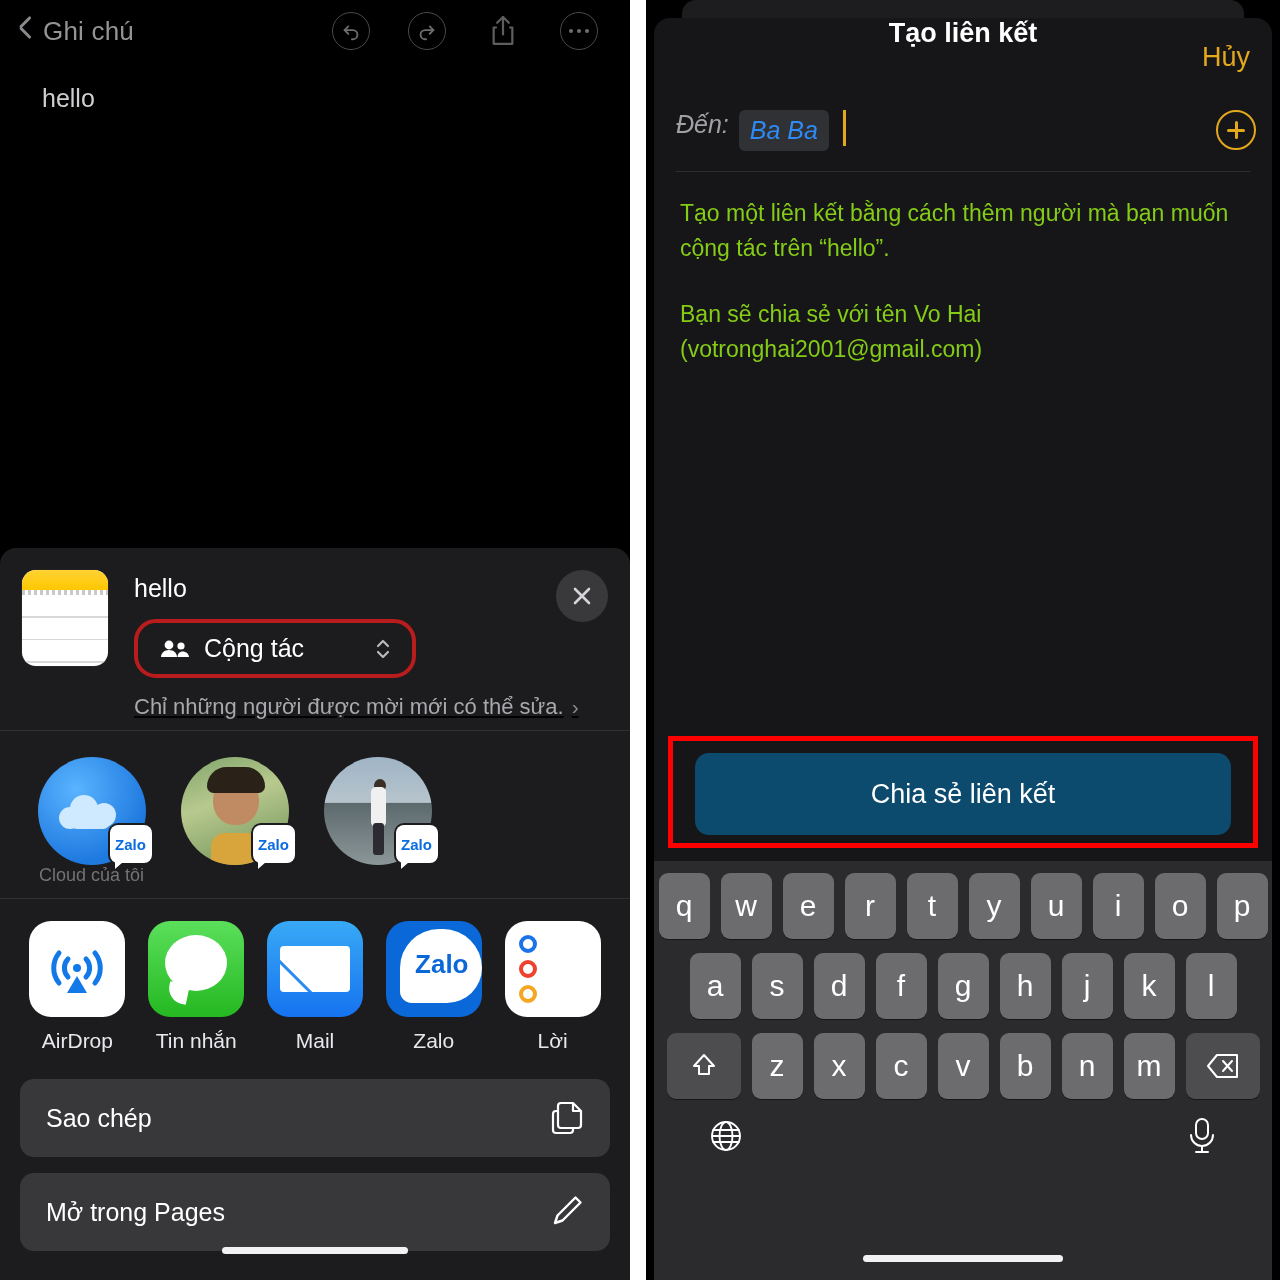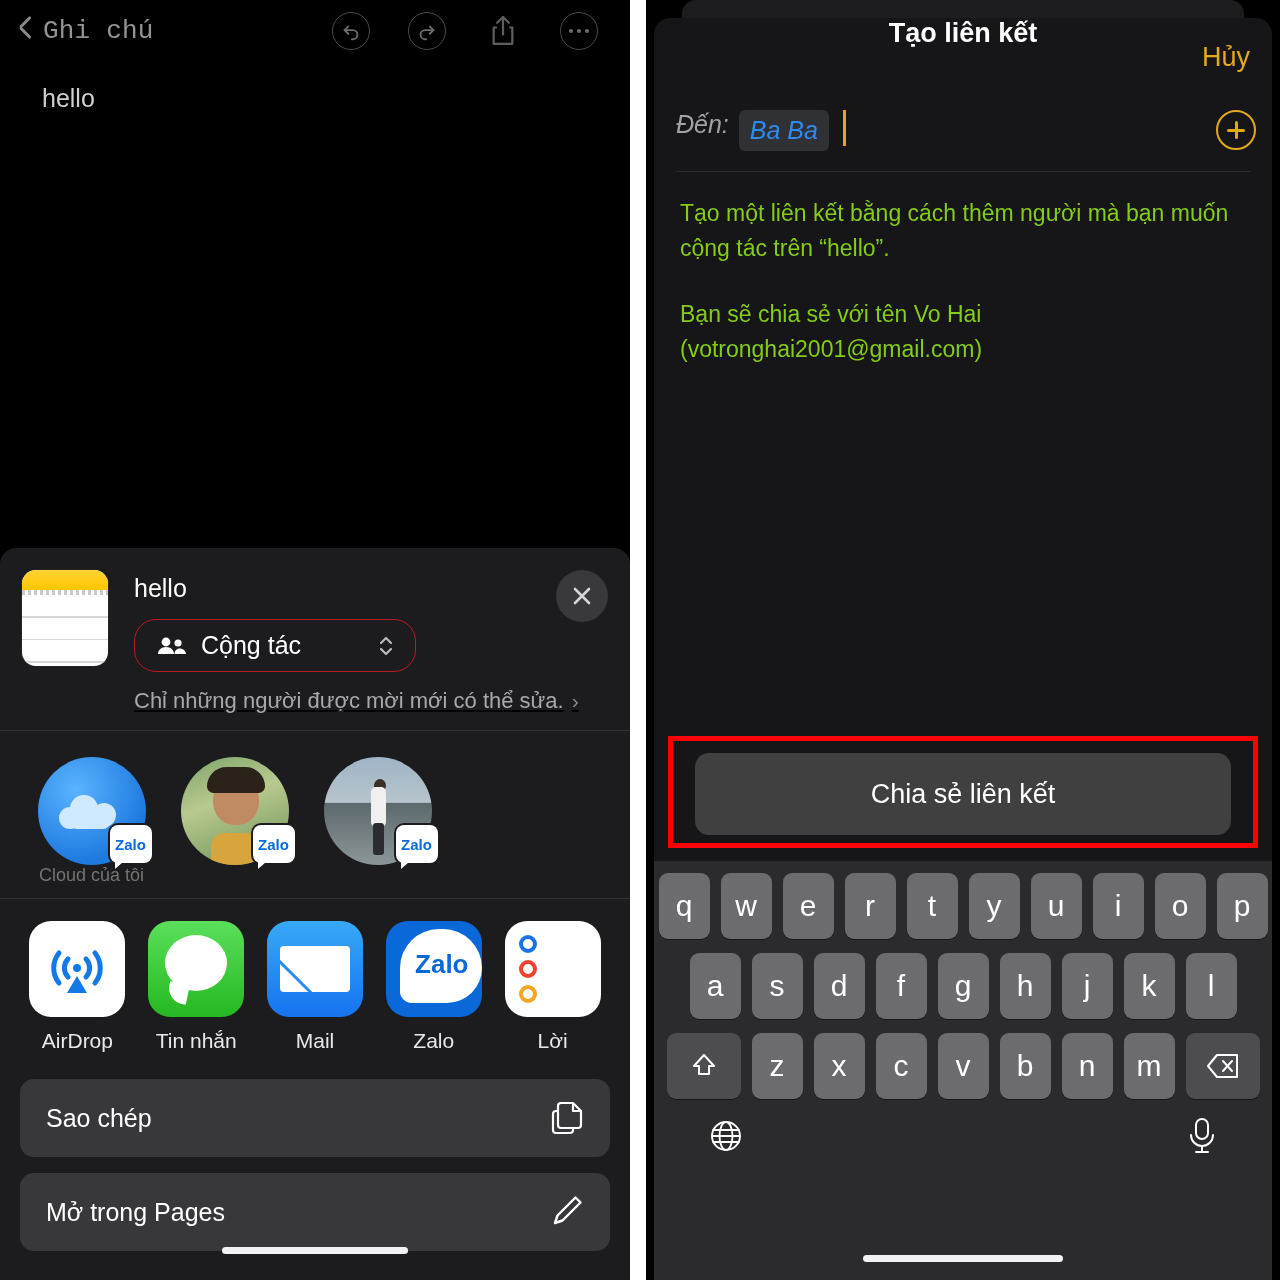--- a/index.html
+++ b/index.html
@@ -29,21 +29,21 @@
   .back-group { display: flex; align-items: center; gap: 10px; cursor: pointer; }
   .chev-back {
     width: 15px; height: 25px; position: relative;
   }
   .chev-back::before, .chev-back::after {
     content: ""; position: absolute; left: 2px;
     width: 15px; height: 3px; background: #8a8a8e; border-radius: 2px;
   }
   .chev-back::before { top: 7px; transform: rotate(-45deg); transform-origin: left center; }
   .chev-back::after  { top: 7px; transform: rotate(45deg); transform-origin: left center; }
-  .nav-title { font-size: 26px; color: #949497; letter-spacing: .2px; font-family: Liberation Mono, monospace; }
+  .nav-title { font-size: 26px; color: #949497; letter-spacing: .2px; }
 
   .nav-actions { margin-left: auto; display: flex; align-items: center; gap: 38px; padding-right: 14px; }
   .circ-btn {
     width: 38px; height: 38px; border-radius: 50%;
     border: 1.6px solid #4a4a4d;
     display: flex; align-items: center; justify-content: center;
     color: #6d6d70;
   }
   .plain-btn { width: 38px; height: 42px; display: flex; align-items: center; justify-content: center; color: #5e5e61; }
 
@@ -71,21 +71,21 @@
   }
   .note-icon .top-yellow { height: 20px; background: linear-gradient(#ffd233,#ffc700); }
   .note-icon .perf { height: 5px; background: repeating-linear-gradient(90deg,#c9c9c9 0 3px, #fff 3px 6px); }
   .note-icon .line { height: 1.6px; background: #d8d8d8; margin-top: 21px; }
 
   .head-mid { margin-left: 26px; flex: 1; }
   .doc-title { font-size: 25px; color: #fff; margin-top: 4px; }
   .collab-select {
     margin-top: 16px;
     display: inline-flex; align-items: center; gap: 14px;
-    border: 1px solid #b91c1c; border-radius: 22px;
+    border: 4px solid #b91c1c; border-radius: 22px;
     padding: 11px 20px 11px 22px;
     min-width: 282px;
   }
   .collab-label { font-size: 25px; color: #fff; flex: 1; }
   .people-ico { color: #fff; display: flex; }
   .updown { color: #b9b9bd; display: flex; }
   .perm-row {
     margin-top: 16px; display: flex; align-items: center; gap: 8px; text-decoration: underline;
   }
   .perm-text { font-size: 22px; color: #a9a9ad; }
@@ -206,21 +206,21 @@
   .ls-desc { padding: 24px 26px 0 26px; }
   .ls-desc p { font-size: 23px; line-height: 1.5; color: #84cc16; }
   .ls-desc p.second { margin-top: 32px; }
 
   .share-btn-box {
     position: absolute; left: 14px; right: 14px; top: 718px; height: 112px;
     border: 5px solid #ff0000;
   }
   .share-btn {
     position: absolute; left: 22px; right: 22px; top: 12px; height: 82px;
-    background: #404040; border-radius: 14px;
+    background: #0c4a6e; border-radius: 14px;
     display: flex; align-items: center; justify-content: center;
   }
   .share-btn span { font-size: 27px; color: #ffffff; }
 
   
   .keyboard {
     position: absolute; left: 0; right: 0; bottom: 0; top: 843px;
     background: #2b2b2d;
   }
   .krow { display: flex; justify-content: center; align-items: center; gap: 11px; }

